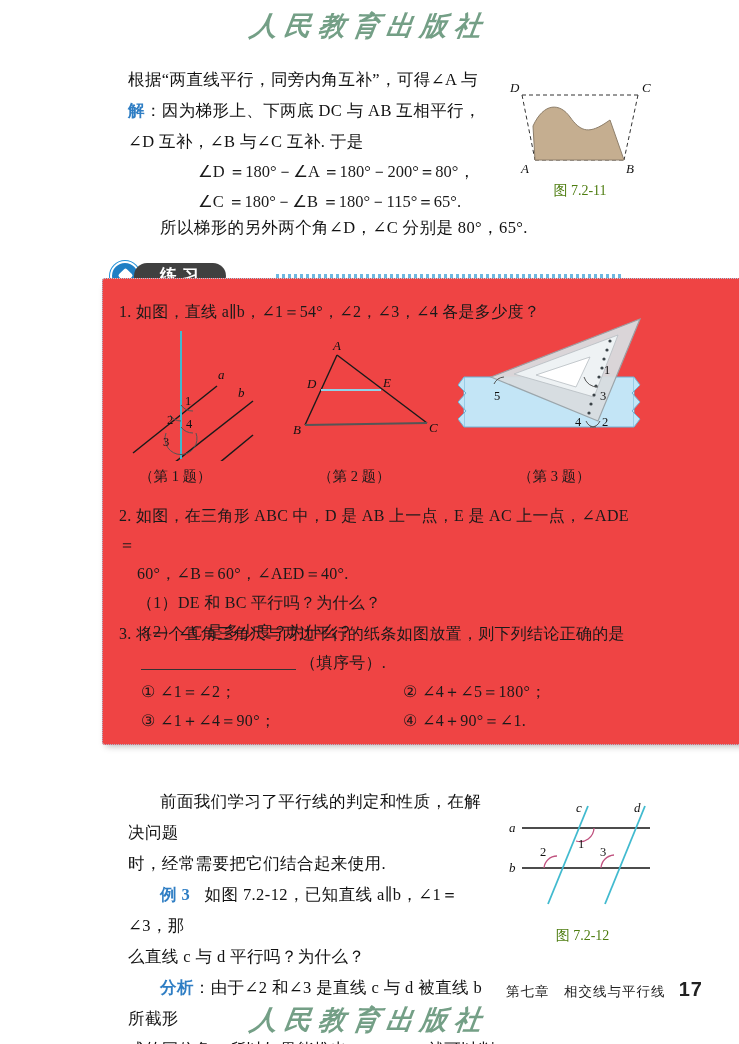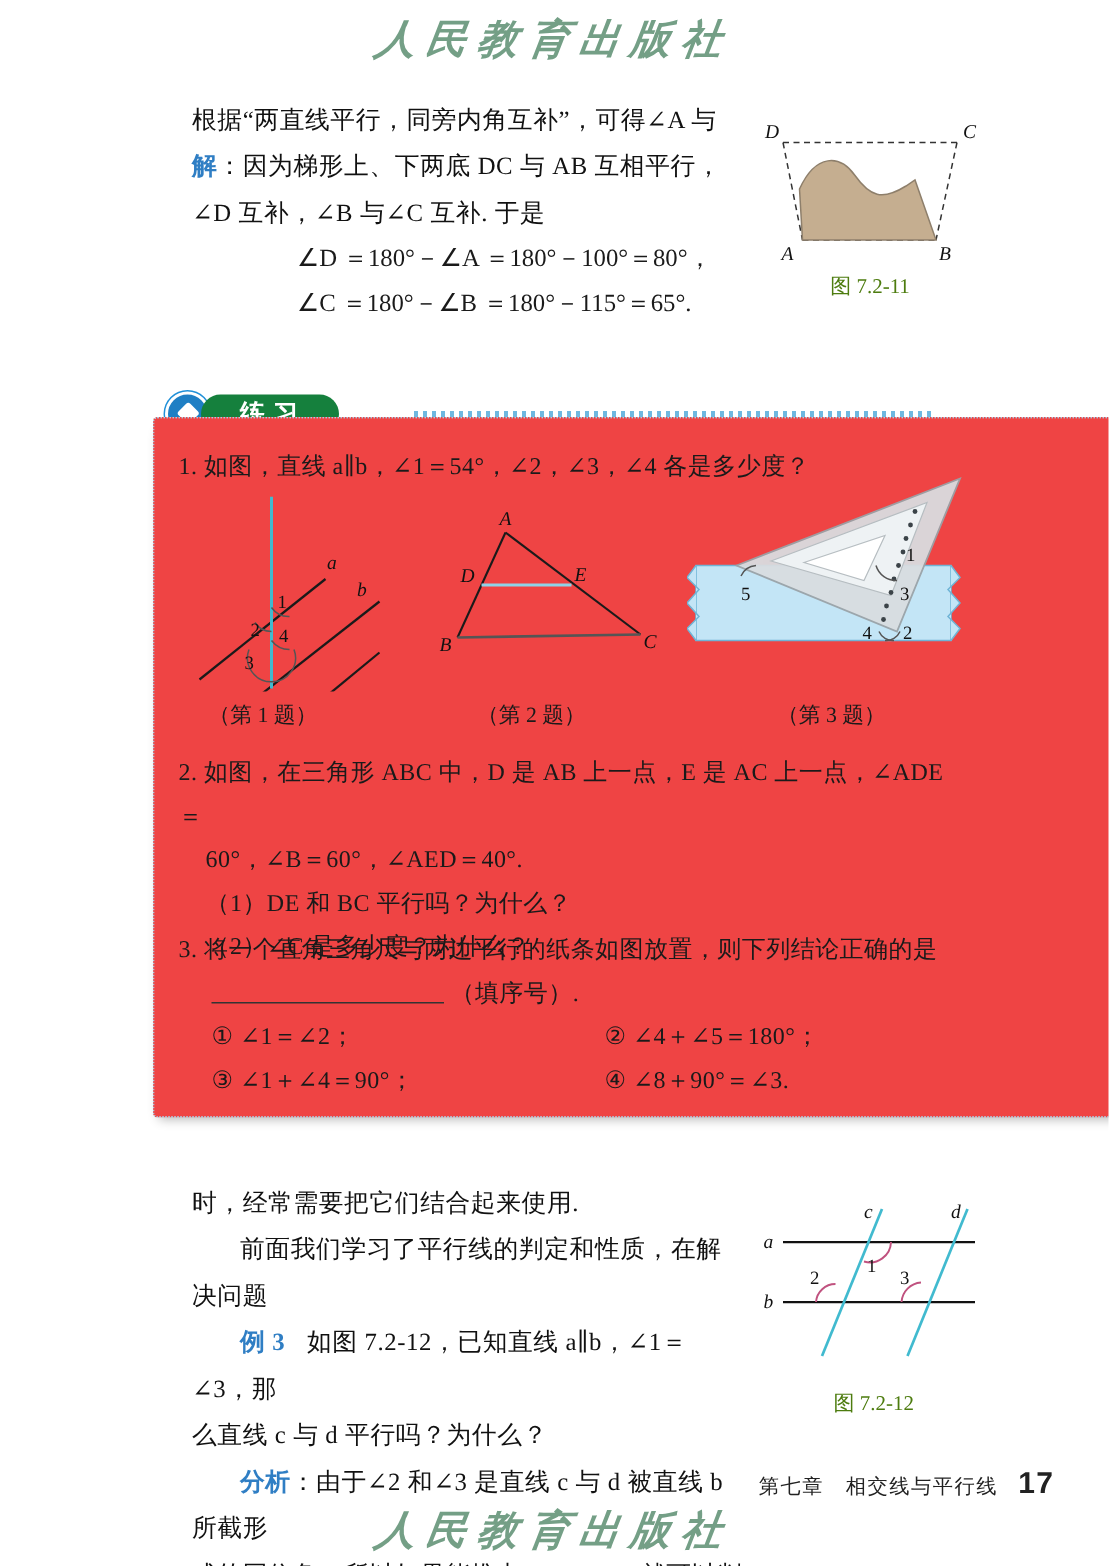--- a/index.html
+++ b/index.html
@@ -55,21 +55,21 @@
     text-align:center;font-size:14px;margin-top:2px;color:#4d7c0f;
     font-family:"Liberation Serif",serif;
   }
 
   
   #practice-badge{position:absolute;left:104px;top:262px;width:520px;height:30px;}
   .badge-pill{
     position:absolute;left:30px;top:1px;
     height:26px;line-height:26px;
     padding:0 22px 0 26px;
-    background:#15803d;
+    background:#404040;
     border-radius:14px;
     color:#fff;font-size:17px;letter-spacing:5px;
     font-family:"Liberation Sans",sans-serif;font-weight:700;
   }
   .badge-circle{
     position:absolute;left:6px;top:-1px;width:30px;height:30px;border-radius:50%;
     background:#1f7fc4;border:2px solid #fff;box-sizing:border-box;
     box-shadow:0 0 0 1px #2090d8;
   }
   .badge-circle:after{
@@ -119,24 +119,27 @@
 <div class="page">
 
   <div class="watermark top">人民教育出版社</div>
 
   <div id="solution">
     <div class="para">根据“两直线平行，同旁内角互补”，可得∠A 与</div>
     <div class="para">
       <span class="blue">解</span><span>：因为梯形上、下两底 DC 与 AB 互相平行，</span>
     </div>
     <div class="para">∠D 互补，∠B 与∠C 互补. 于是</div>
-    <div class="mathline">∠D ＝180°－∠A ＝180°－100°＝80°，</div>
+    <div class="mathline">∠D ＝180°－∠A ＝180°－200°＝80°，</div>
     <div class="mathline">∠C ＝180°－∠B ＝180°－115°＝65°.</div>
   </div>
 
+  <div id="conclusion">
+    <div class="para ind">所以梯形的另外两个角∠D，∠C 分别是 80°，65°.</div>
+  </div>
 
   <div id="fig-7211">
     <svg width="160" height="118" viewBox="0 0 160 118">
 
       <path d="M22,33 L138,33" stroke="#333" stroke-width="1" stroke-dasharray="4,3" fill="none"></path>
       <path d="M22,33 L35,98" stroke="#333" stroke-width="1" stroke-dasharray="4,3" fill="none"></path>
       <path d="M138,33 L124,98" stroke="#333" stroke-width="1" stroke-dasharray="4,3" fill="none"></path>
       <path d="M35,98 L124,98" stroke="#333" stroke-width="1" stroke-dasharray="4,3" fill="none"></path>
 
       <path d="M35,98 L33,64 C44,40 60,41 70,55 C80,69 88,72 104,62 L110,58 L124,98 Z" fill="#c5ae90" stroke="#8e7f6b" stroke-width="1"></path>
@@ -261,29 +264,29 @@
       <div style="margin-left:22px;">
         <span style="display:inline-block;width:155px;border-bottom:1px solid #333;height:18px;vertical-align:-2px;"></span>
         <span>（填序号）.</span>
       </div>
       <div style="margin-left:22px;position:relative;height:29px;">
         <span style="position:absolute;left:0;">① ∠1＝∠2；</span>
         <span style="position:absolute;left:262px;">② ∠4＋∠5＝180°；</span>
       </div>
       <div style="margin-left:22px;position:relative;height:29px;">
         <span style="position:absolute;left:0;">③ ∠1＋∠4＝90°；</span>
-        <span style="position:absolute;left:262px;">④ ∠8＋90°＝∠3.</span>
+        <span style="position:absolute;left:262px;">④ ∠4＋90°＝∠1.</span>
       </div>
     </div>
 
   </div>
 
   <div id="lower-text">
+    <div class="para ind">前面我们学习了平行线的判定和性质，在解决问题</div>
     <div class="para">时，经常需要把它们结合起来使用.</div>
-    <div class="para ind">前面我们学习了平行线的判定和性质，在解决问题</div>
     <div class="para" style="text-indent:32px;">
       <span class="blue">例 3</span>
       <span style="margin-left:10px;">如图 7.2-12，已知直线 a∥b，∠1＝∠3，那</span>
     </div>
     <div class="para">么直线 c 与 d 平行吗？为什么？</div>
     <div class="para" style="text-indent:32px;">
       <span class="blue">分析</span><span>：由于∠2 和∠3 是直线 c 与 d 被直线 b 所截形</span>
     </div>
     <div class="para">成的同位角，所以如果能推出∠2＝∠3，就可以判断直</div>
   </div>

